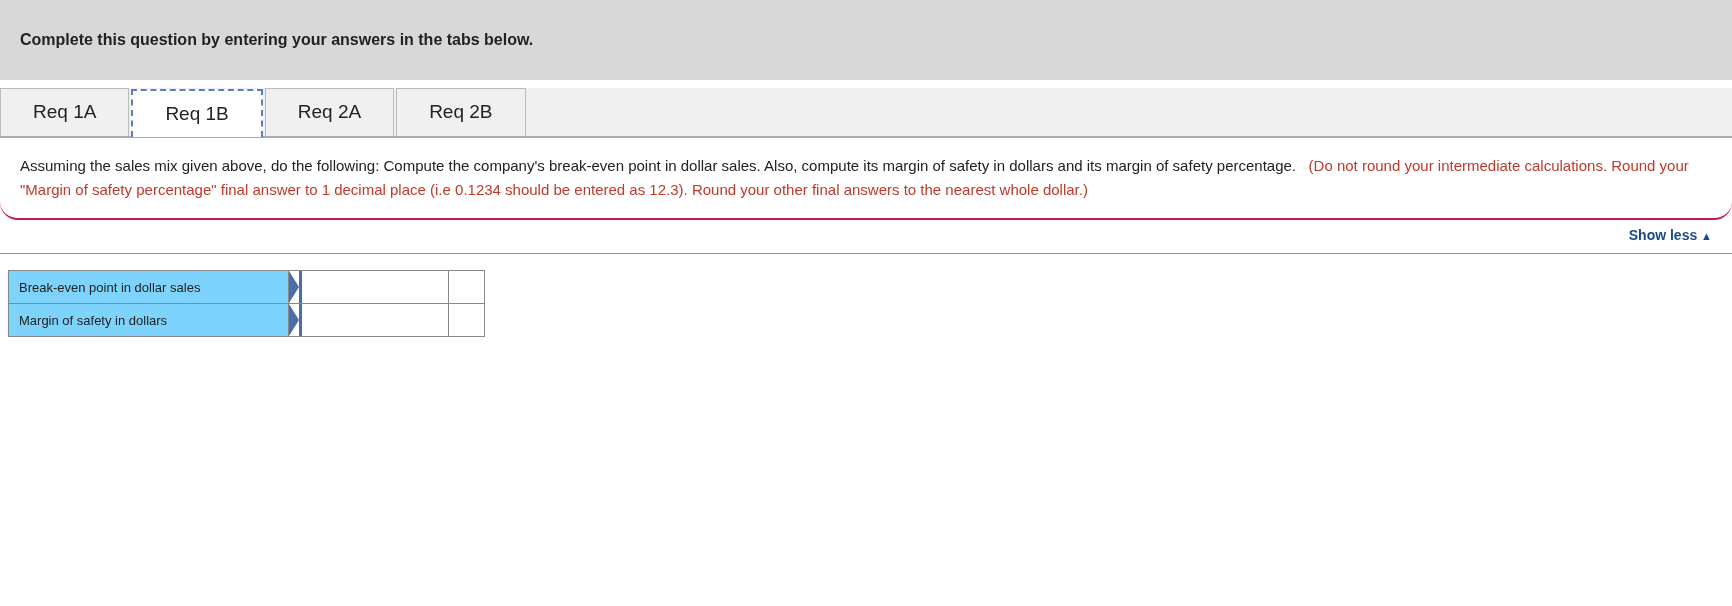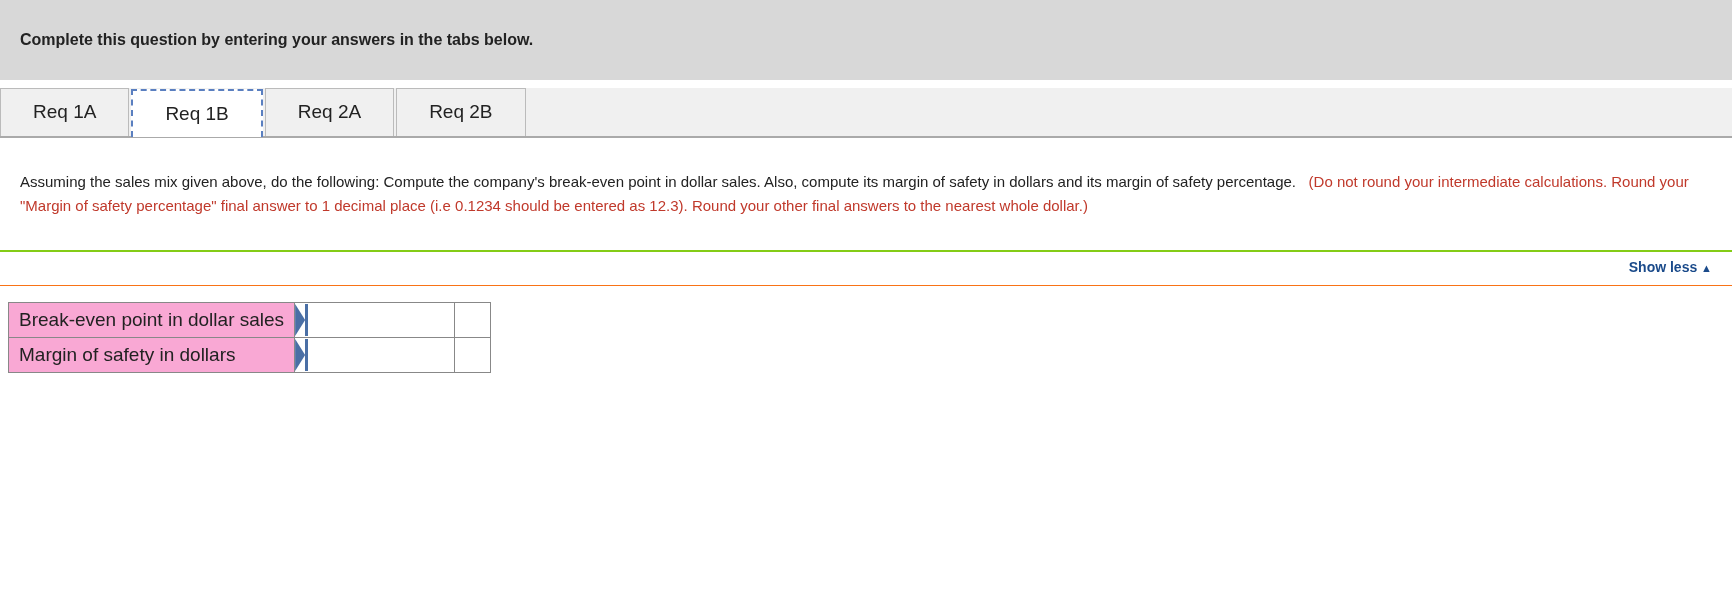--- a/index.html
+++ b/index.html
@@ -49,25 +49,26 @@
       position: relative;
       bottom: -1px;
       z-index: 2;
     }
 
     .tab:not(.active) {
       background: #f0f0f0;
     }
 
     .instruction-box {
-      padding: 32px 20px;
-      border-bottom: 2px solid #84cc16;
+      padding: 16px 20px;
+      border-bottom: 2px solid #be185d;
       background: #fff;
       line-height: 1.6;
       font-size: 15px;
+      border-radius: 18px;
     }
 
     .instruction-black {
       color: #222;
     }
 
     .instruction-red {
       color: #c0392b;
     }
 
@@ -100,22 +101,22 @@
     }
 
     .data-table td {
       border: 1px solid #888;
       padding: 6px 10px;
       vertical-align: middle;
     }
 
     .data-table .label-cell {
       min-width: 280px;
-      background: #f9a8d4;
-      font-size: 19px;
+      background: #7dd3fc;
+      font-size: 13px;
       color: #222;
     }
 
     .data-table .input-cell {
       width: 160px;
       padding: 0;
       position: relative;
     }
 
     .data-table .input-cell input {

